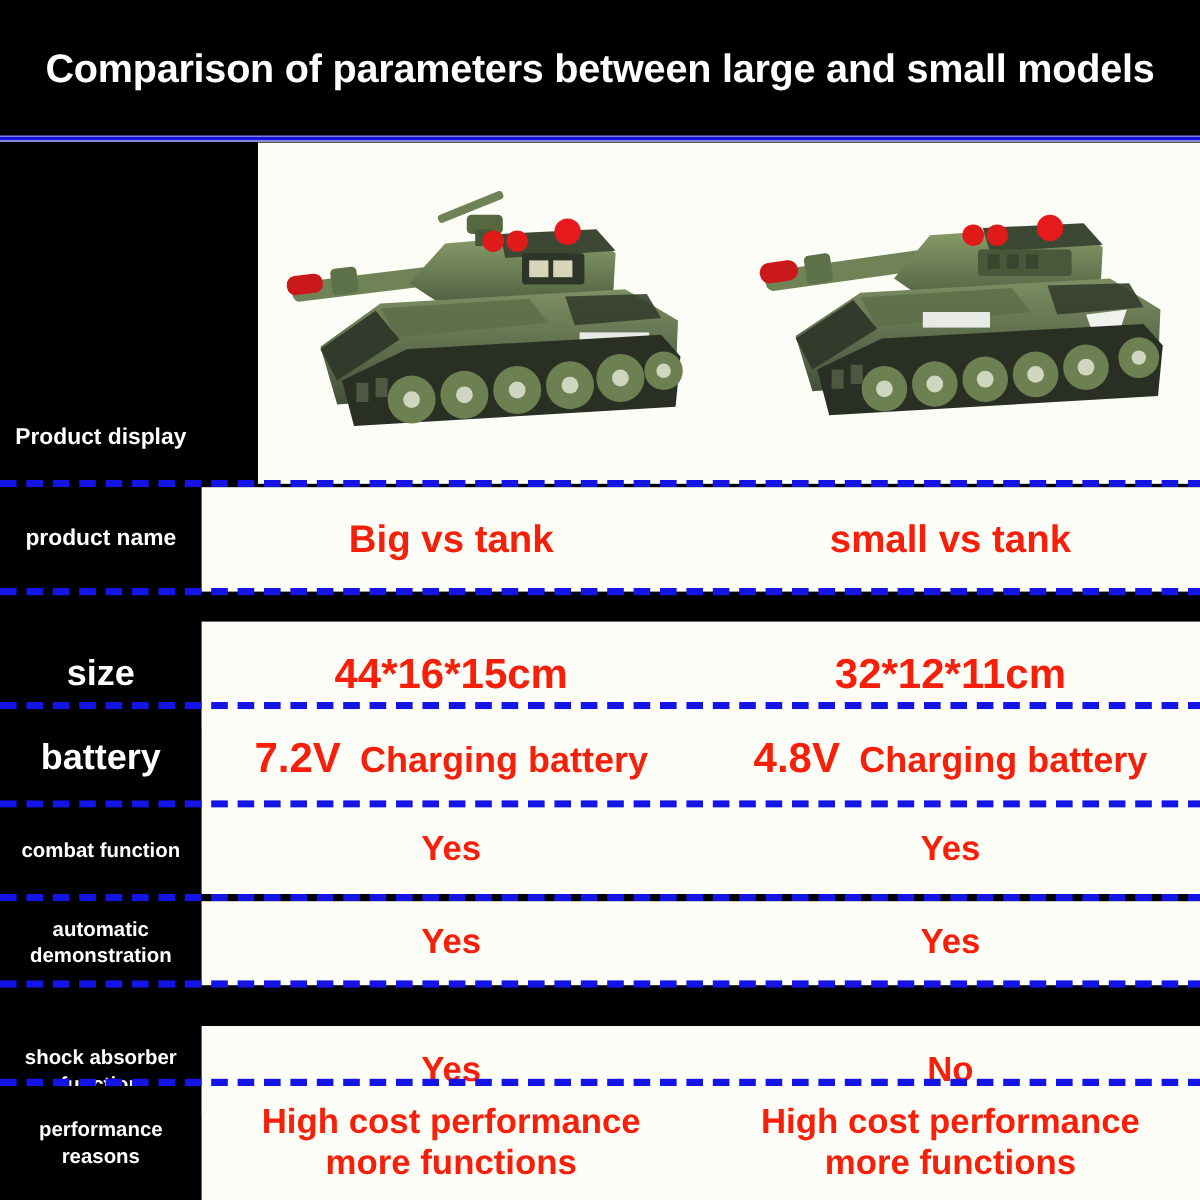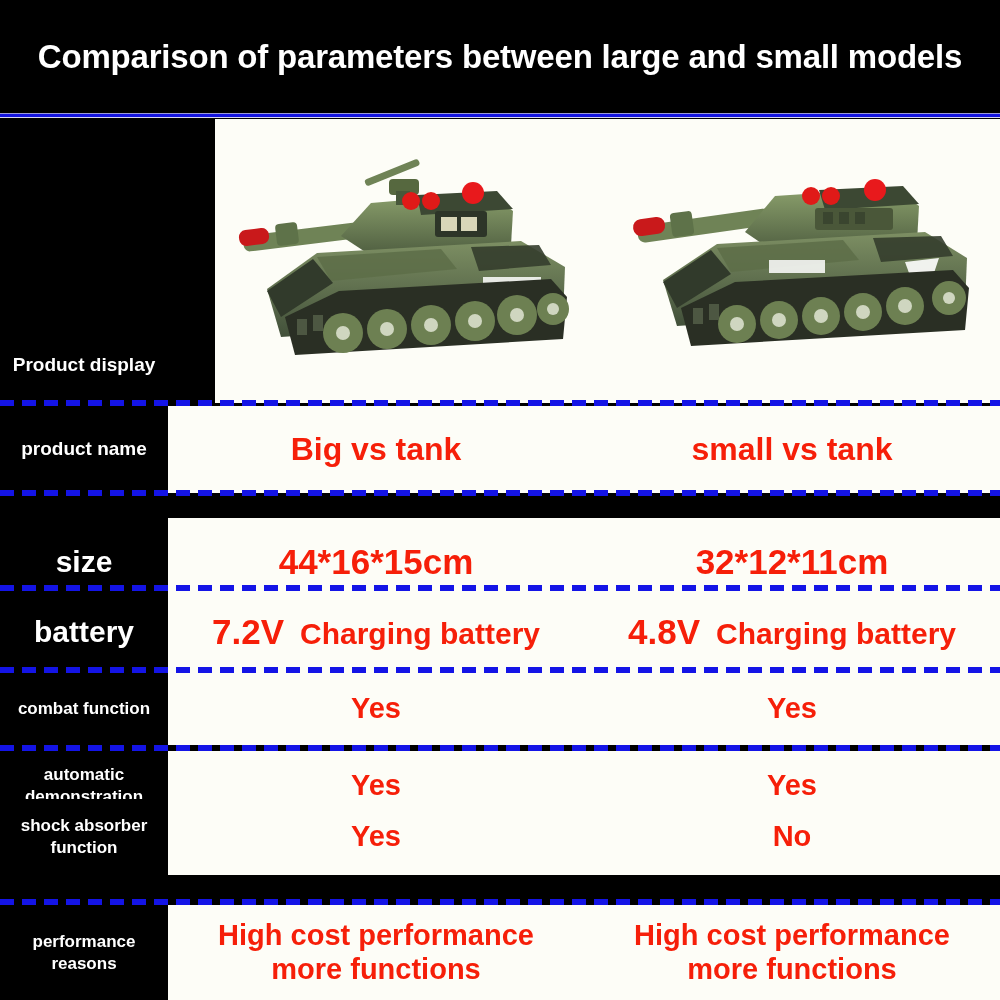--- a/index.html
+++ b/index.html
@@ -360,21 +360,21 @@
         <div class="value-cell v-md">
           <span class="v-line">Yes</span>
         </div>
         <div class="value-cell v-md">
           <span class="v-line">Yes</span>
         </div>
       </div>
     </div>
     <div class="divider" style="top:698px;"></div>
 
-    <div class="row" style="top:680px; height:76px;">
+    <div class="row" style="top:736px; height:76px;">
       <div class="label-cell">
         <span class="lbl-line lbl-xs">shock absorber</span>
         <span class="lbl-line lbl-xs">function</span>
       </div>
       <div class="value-area">
         <div class="value-cell v-md">
           <span class="v-line">Yes</span>
         </div>
         <div class="value-cell v-md">
           <span class="v-line">No</span>

